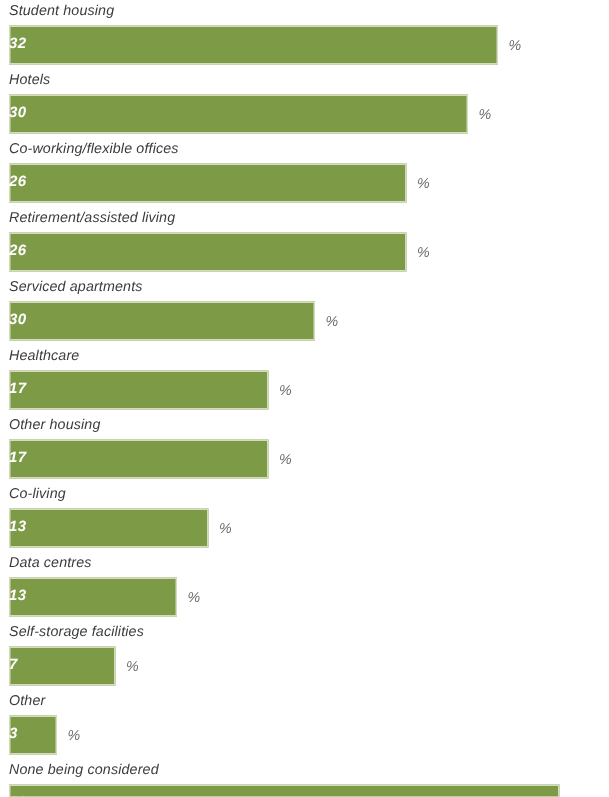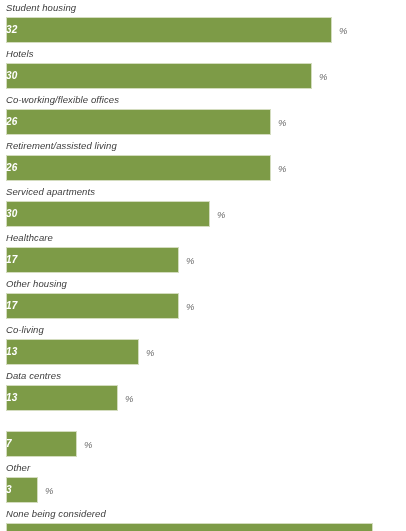--- a/index.html
+++ b/index.html
@@ -141,20 +141,21 @@
     </div>
     <div class="row">
       <div class="cat-label">Data centres</div>
       <div class="bar-line">
         <div class="bar" style="width: 112px; background: rgb(125, 155, 71); border-color: rgb(211, 220, 190);"></div>
         <div class="bar-value">13</div>
         <div class="pct" style="left: 125px;">%</div>
       </div>
     </div>
     <div class="row">
+      <div class="cat-label">Self-storage facilities</div>
       <div class="bar-line">
         <div class="bar" style="width: 71px; background: rgb(125, 155, 71); border-color: rgb(211, 220, 190);"></div>
         <div class="bar-value">7</div>
         <div class="pct" style="left: 84px;">%</div>
       </div>
     </div>
     <div class="row">
       <div class="cat-label">Other</div>
       <div class="bar-line">
         <div class="bar" style="width: 32px; background: rgb(125, 155, 71); border-color: rgb(211, 220, 190);"></div>

